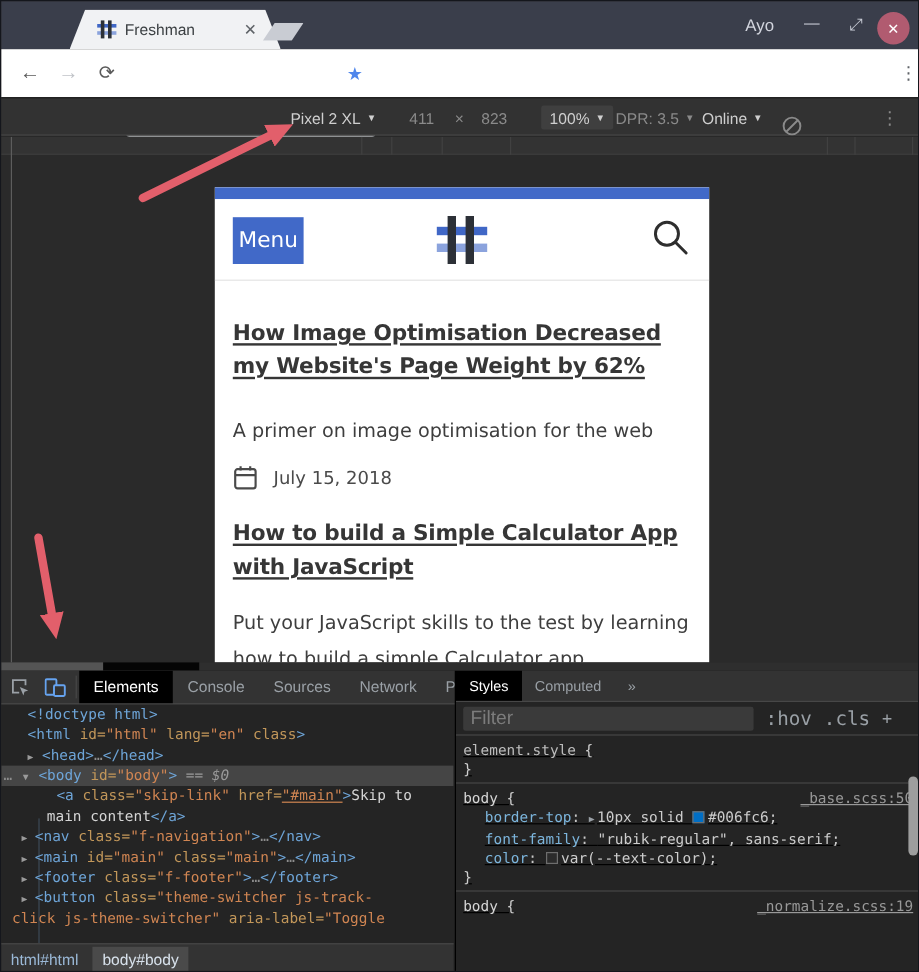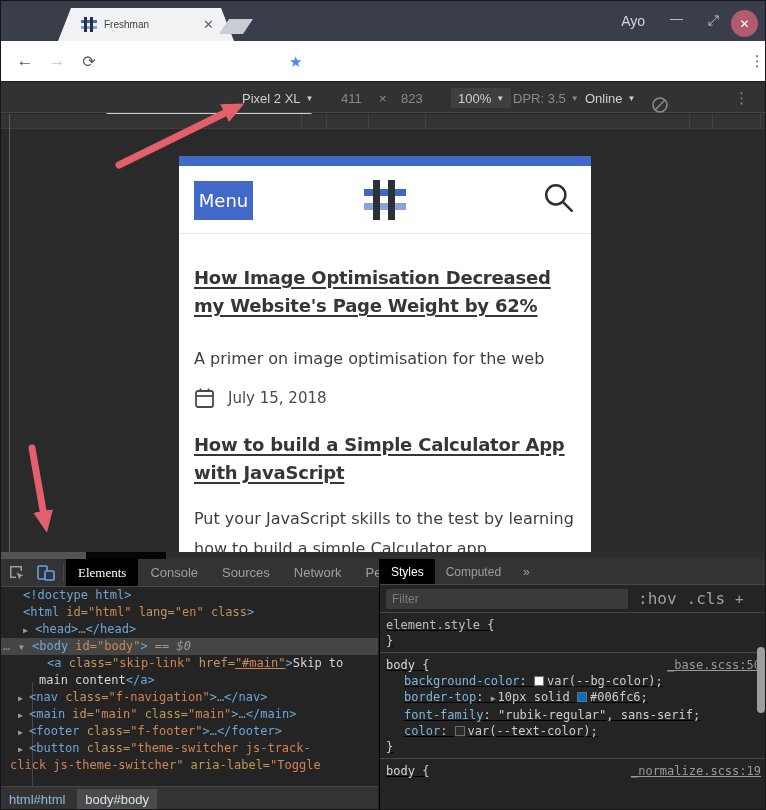--- a/index.html
+++ b/index.html
@@ -4,21 +4,21 @@
 <style>
   * { margin:0; padding:0; box-sizing:border-box; }
   body { background:#555; font-family:"Liberation Sans", sans-serif; }
   #root { position:relative; width:766px; height:810px; overflow:hidden; background:#2a2a2a; border:1px solid #14161c; }
 
   
   .titlebar { position:absolute; left:0; top:0; width:766px; height:40px; background:#3a3e4b; }
   .tab { position:absolute; left:57px; top:7px; width:176px; height:33px; background:#f1f2f4;
          clip-path:polygon(13px 0, calc(100% - 13px) 0, 100% 100%, 0 100%);
          display:flex; align-items:center; padding:0 20px 0 24px; }
-  .tab-title { font-size:10px; color:#3c4043; flex:1; margin-left:8px; white-space:nowrap; overflow:hidden; }
+  .tab-title { font-size:13px; color:#3c4043; flex:1; margin-left:8px; white-space:nowrap; overflow:hidden; }
   .tab-close { color:#5f6368; font-size:13px; line-height:1; }
   .newtab-btn { position:absolute; left:218px; top:18px; width:34px; height:15px; background:#c9ccd3;
                 clip-path:polygon(10px 0, 100% 0, calc(100% - 10px) 100%, 0 100%); }
   .profile-name { position:absolute; right:122px; top:12px; font-size:14px; color:#d2d5de; }
   .win-min { position:absolute; right:84px; top:10px; color:#c6cad4; font-size:13px; }
   .win-max { position:absolute; right:48px; top:11px; color:#c6cad4; font-size:14px; }
   .win-close { position:absolute; right:9px; top:9px; width:27px; height:27px; border-radius:50%;
                background:#b15b70; color:#fff; font-size:12px; display:flex; align-items:center; justify-content:center; }
 
   
@@ -76,21 +76,21 @@
 
   
   .arrows { position:absolute; left:0; top:0; pointer-events:none; }
 
   
   .devtools { position:absolute; left:0; top:558px; width:766px; height:252px; background:#242424; }
   .dt-toolbar { position:absolute; left:0; top:0; width:766px; height:28px; background:#333; border-bottom:1px solid #474747; display:flex; align-items:stretch; }
   .dt-icbox { width:30px; display:flex; align-items:center; justify-content:center; }
   .dt-sep { width:1px; background:#474747; margin:4px 2px; }
   .dt-tab { padding:0 12px; line-height:27px; font-size:13px; color:#9aa0a6; white-space:nowrap; }
-  .dt-tab.sel { background:#000; color:#fff;font-family:Liberation Serif, serif; }
+  .dt-tab.sel { background:#000; color:#fff; }
   .dt-more { color:#9aa0a6; font-size:13px; line-height:27px; padding:0 10px; }
   .dt-right { position:absolute; right:0; top:0; height:28px; display:flex; align-items:center; }
   .dt-menu3 { color:#9aa0a6; font-size:15px; padding:0 10px; }
   .dt-x { color:#9aa0a6; font-size:13px; padding:0 12px 0 6px; }
 
   
   .tree { position:absolute; left:0; top:28px; width:377px; height:199px; overflow:hidden;
           font-family:"DejaVu Sans Mono", monospace; font-size:12px; }
   .trow { position:relative; height:17px; line-height:17px; white-space:pre; color:#d5d5d5; }
   .trow.sel { background:#454545; }
@@ -108,21 +108,21 @@
   .crumb { padding:3px 8px; color:#9ab8d6; }
   .crumb.sel { background:#4a4a4a; color:#d8e2ec; margin-left:4px; }
 
   
   .sidebar { position:absolute; left:378px; top:0; width:388px; height:252px; border-left:1px solid #000; background:#242424; }
   .ss-tabs { display:flex; height:26px; background:#333; border-bottom:1px solid #474747; align-items:stretch; }
   .ss-tab { padding:0 11px; line-height:26px; font-size:12px; color:#9aa0a6; white-space:nowrap; }
   .ss-tab.sel { background:#000; color:#fff; }
   .filter-row { position:relative; height:28px; border-bottom:1px solid #474747; display:flex; align-items:center; padding:0 6px; gap:10px; }
   .filter-input { width:242px; height:20px; background:#3a3a3a; border:none; border-radius:2px; color:#bbb;
-                  font-size:12px; padding:0 6px; outline:none; }
+                  font-size:16px; padding:0 6px; outline:none; }
   .filter-input::placeholder { color:#7c7c7c; }
   .ss-ctl { color:#9aa0a6; font-size:16px; font-family:"DejaVu Sans Mono", monospace; }
   .ss-add { font-size:14px; }
   .ss-scrollthumb { position:absolute; right:2px; top:4px; width:8px; height:66px; background:#9e9e9e; border-radius:4px; }
   .ss-body { position:relative; font-family:"DejaVu Sans Mono", monospace; font-size:12px;text-decoration:underline; }
   .sec { border-bottom:1px solid #474747; padding:4px 6px 3px 6px; }
   .sec:last-child { border-bottom:none; }
   .srow { line-height:16px; white-space:pre; }
   .sel-name { color:#d6d6d6; } .sel-gray { color:#bdbdbd; } .sbrace { color:#cfcfcf; }
   .slink { float:right; color:#999; text-decoration:underline; }
@@ -359,21 +359,20 @@
         <span class="ss-ctl">.cls</span>
         <span class="ss-ctl ss-add">+</span>
       </div>
       <div class="ss-body" id="ss-body">
           <div class="sec">
             <div class="srow"><span class="sel-gray">element.style</span><span class="sbrace"> {</span></div>
             <div class="srow sclose">}</div>
           </div>
           <div class="sec">
             <div class="srow"><span class="slink">_base.scss:50</span><span class="sel-name">body</span><span class="sbrace"> {</span></div>
-            <div class="srow sprop"><span class="pname">background-color</span><span class="pcolon">: </span><span class="swatch" style="background: rgb(255, 255, 255);"></span><span class="pval">var(--bg-color);</span></div>
             <div class="srow sprop"><span class="pname">border-top</span><span class="pcolon">: </span><span class="pexp">▶</span><span class="pval">10px solid </span><span class="swatch" style="background: rgb(0, 111, 198);"></span><span class="pval">#006fc6;</span></div>
             <div class="srow sprop"><span class="pname">font-family</span><span class="pcolon">: </span><span class="pval">"rubik-regular", sans-serif;</span></div>
             <div class="srow sprop"><span class="pname">color</span><span class="pcolon">: </span><span class="swatch" style="background: rgb(43, 43, 43);"></span><span class="pval">var(--text-color);</span></div>
             <div class="srow sclose">}</div>
           </div>
           <div class="sec">
             <div class="srow"><span class="slink">_normalize.scss:19</span><span class="sel-name">body</span><span class="sbrace"> {</span></div>
           </div>
         </div>
       <div class="ss-scrollthumb" style="top:88px"></div>

